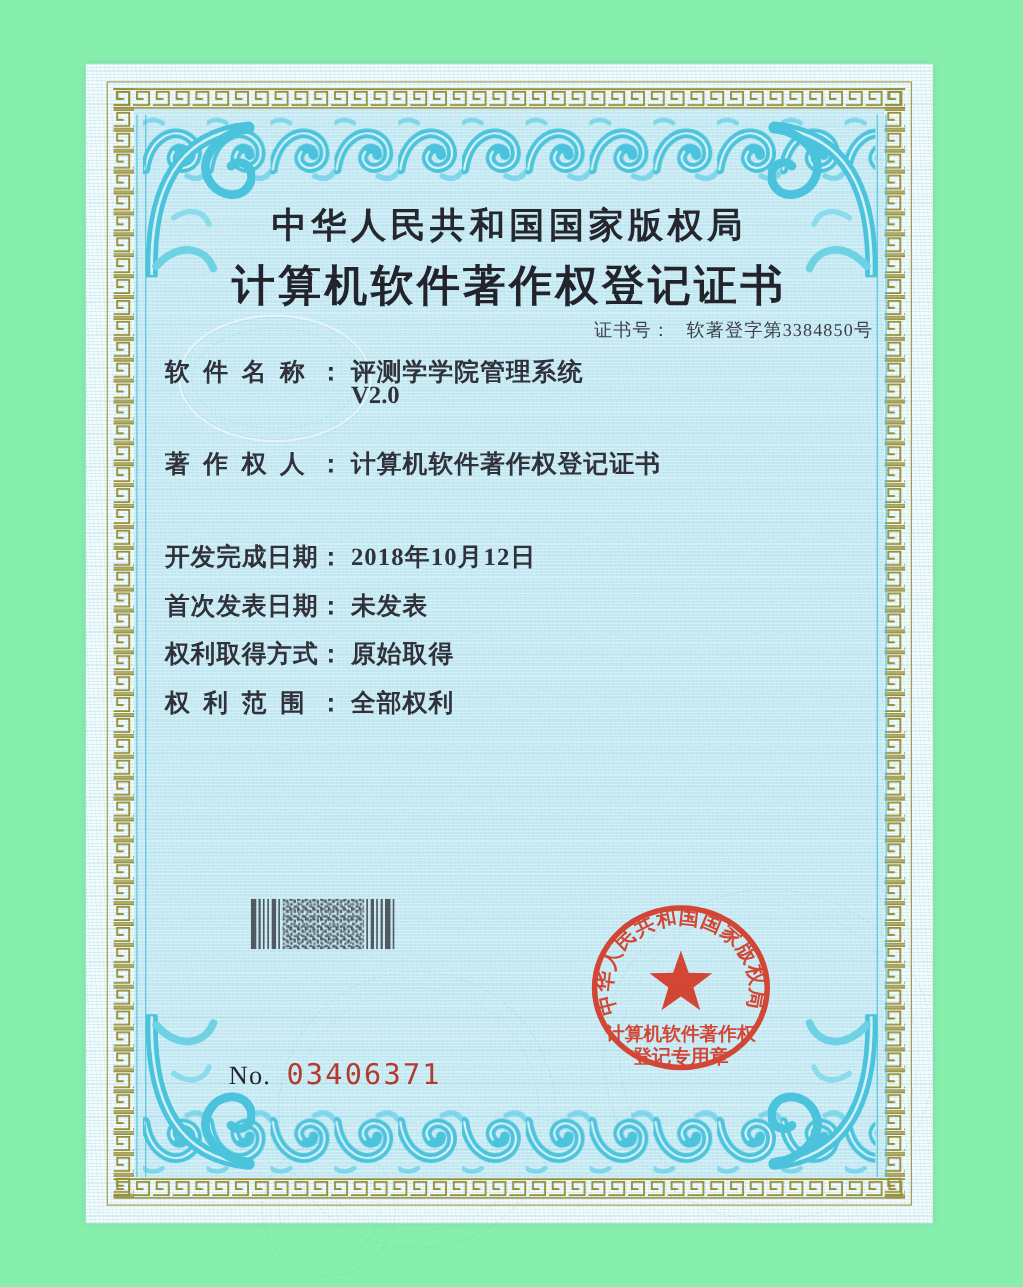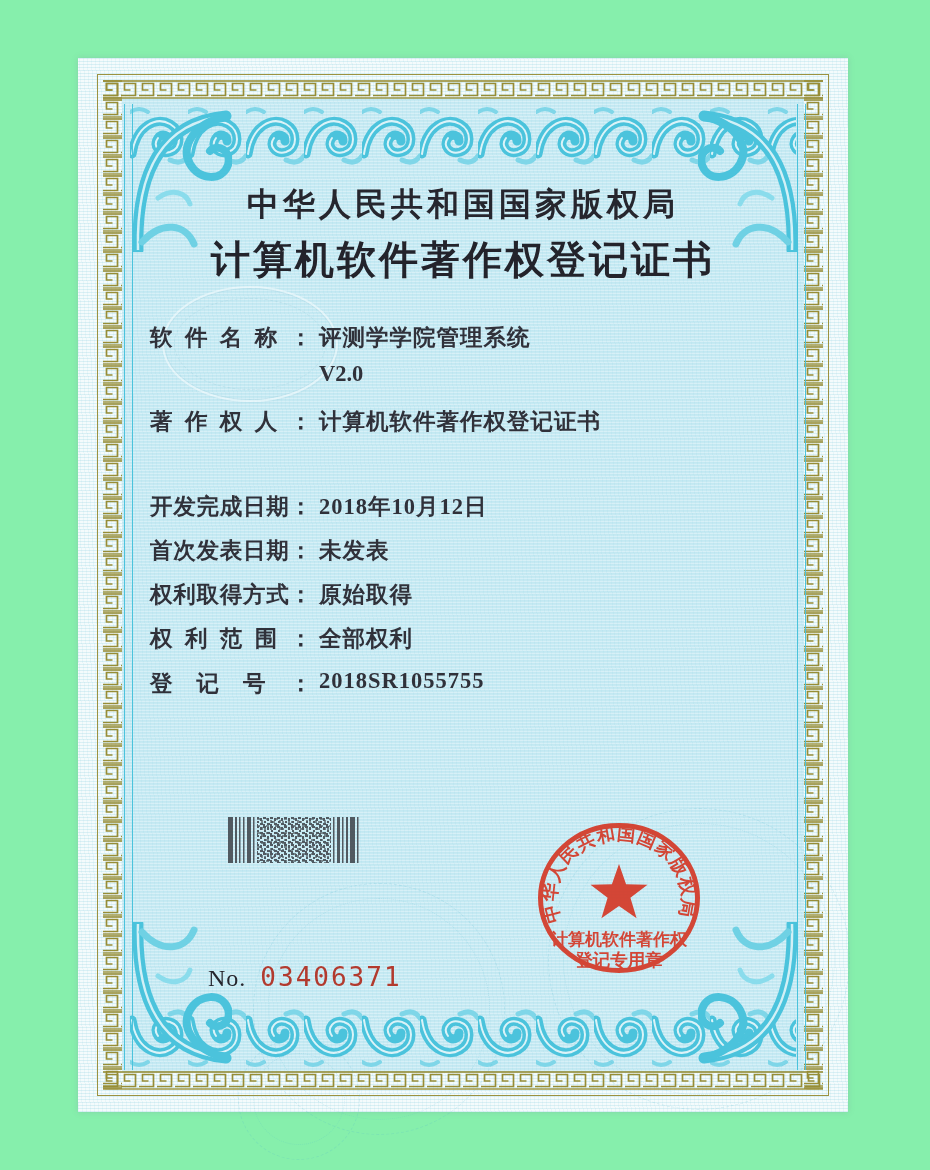--- a/index.html
+++ b/index.html
@@ -64,21 +64,21 @@
   .authority{position:absolute;left:78px;top:183px;width:770px;text-align:center;
     font-size:32px;font-weight:700;letter-spacing:4px;color:#26262e;}
   .cert-title{position:absolute;left:78px;top:233px;width:770px;text-align:center;
     font-size:39px;font-weight:700;letter-spacing:3px;color:#23232b;}
   .certno{position:absolute;left:540px;top:289px;font-size:16.5px;color:#3c3e46;letter-spacing:1px;}
   .certno .lbl{margin-right:14px;}
 
   .field-row{position:absolute;left:150px;font-size:22.5px;color:#30313a;font-weight:600;white-space:nowrap;}
   .field-row .flabel{display:inline-block;width:162px;text-align:justify;text-align-last:justify;vertical-align:top;}
   .field-row .fvalue{margin-left:7px;letter-spacing:1px;}
-  .r0{top:322px;} .r0b{top:346px;left:319px;font-weight:600;margin-top:15px;}
+  .r0{top:322px;} .r0b{top:346px;left:319px;font-weight:600;}
   .r1{top:406px;} .r2{top:491px;} .r3{top:535px;} .r4{top:579px;} .r5{top:623px;} .r6{top:668px;}
 
   .statement{position:absolute;left:150px;top:722px;width:664px;font-size:21.5px;line-height:45px;
     color:#2e2f38;text-align:justify;text-indent:2em;font-weight:600;letter-spacing:0.5px;}
 
   .barcode{position:absolute;left:228px;top:817px;width:134px;height:46px;opacity:.85;}
   .barcode svg{display:block;width:100%;height:100%;}
 
   .serial{position:absolute;left:208px;top:962px;font-size:24px;color:#26262e;}
   .serial .no-lbl{font-family:"Liberation Serif",serif;letter-spacing:1px;}
@@ -190,43 +190,43 @@
 
     <div class="medallion m1"></div>
     <div class="medallion m2"></div>
     <div class="medallion m3"></div>
   </div>
 
   <div class="emboss"></div>
 
   <div class="authority">中华人民共和国国家版权局</div>
   <div class="cert-title">计算机软件著作权登记证书</div>
+  <div class="certno">
+    <span class="lbl">证书号：</span><span>软著登字第3384850号</span>
+  </div>
 
   <div class="field-row r0">
     <span class="flabel">软件名称：</span><span class="fvalue">评测学学院管理系统</span>
   </div>
   <div class="field-row r0b">V2.0</div>
 
   <div class="field-row r1">
     <span class="flabel">著作权人：</span><span class="fvalue">计算机软件著作权登记证书</span>
   </div>
   <div class="field-row r2">
     <span class="flabel">开发完成日期：</span><span class="fvalue">2018年10月12日</span>
   </div>
   <div class="field-row r3">
     <span class="flabel">首次发表日期：</span><span class="fvalue">未发表</span>
   </div>
   <div class="field-row r4">
     <span class="flabel">权利取得方式：</span><span class="fvalue">原始取得</span>
   </div>
   <div class="field-row r5">
     <span class="flabel">权利范围：</span><span class="fvalue">全部权利</span>
-  </div>
-  <div class="field-row r6">
-    <span class="flabel">登记号：</span><span class="fvalue">2018SR1055755</span>
   </div>
 
 
   <div class="barcode">
     <svg viewBox="0 0 134 46" preserveAspectRatio="none">
       <rect x="0" y="0" width="5" height="46" fill="#3c4148"></rect>
       <rect x="7" y="0" width="2" height="46" fill="#3c4148"></rect>
       <rect x="11" y="0" width="1.5" height="46" fill="#3c4148"></rect>
       <rect x="15" y="0" width="1.5" height="46" fill="#3c4148"></rect>
       <rect x="19" y="0" width="4" height="46" fill="#3c4148"></rect>

